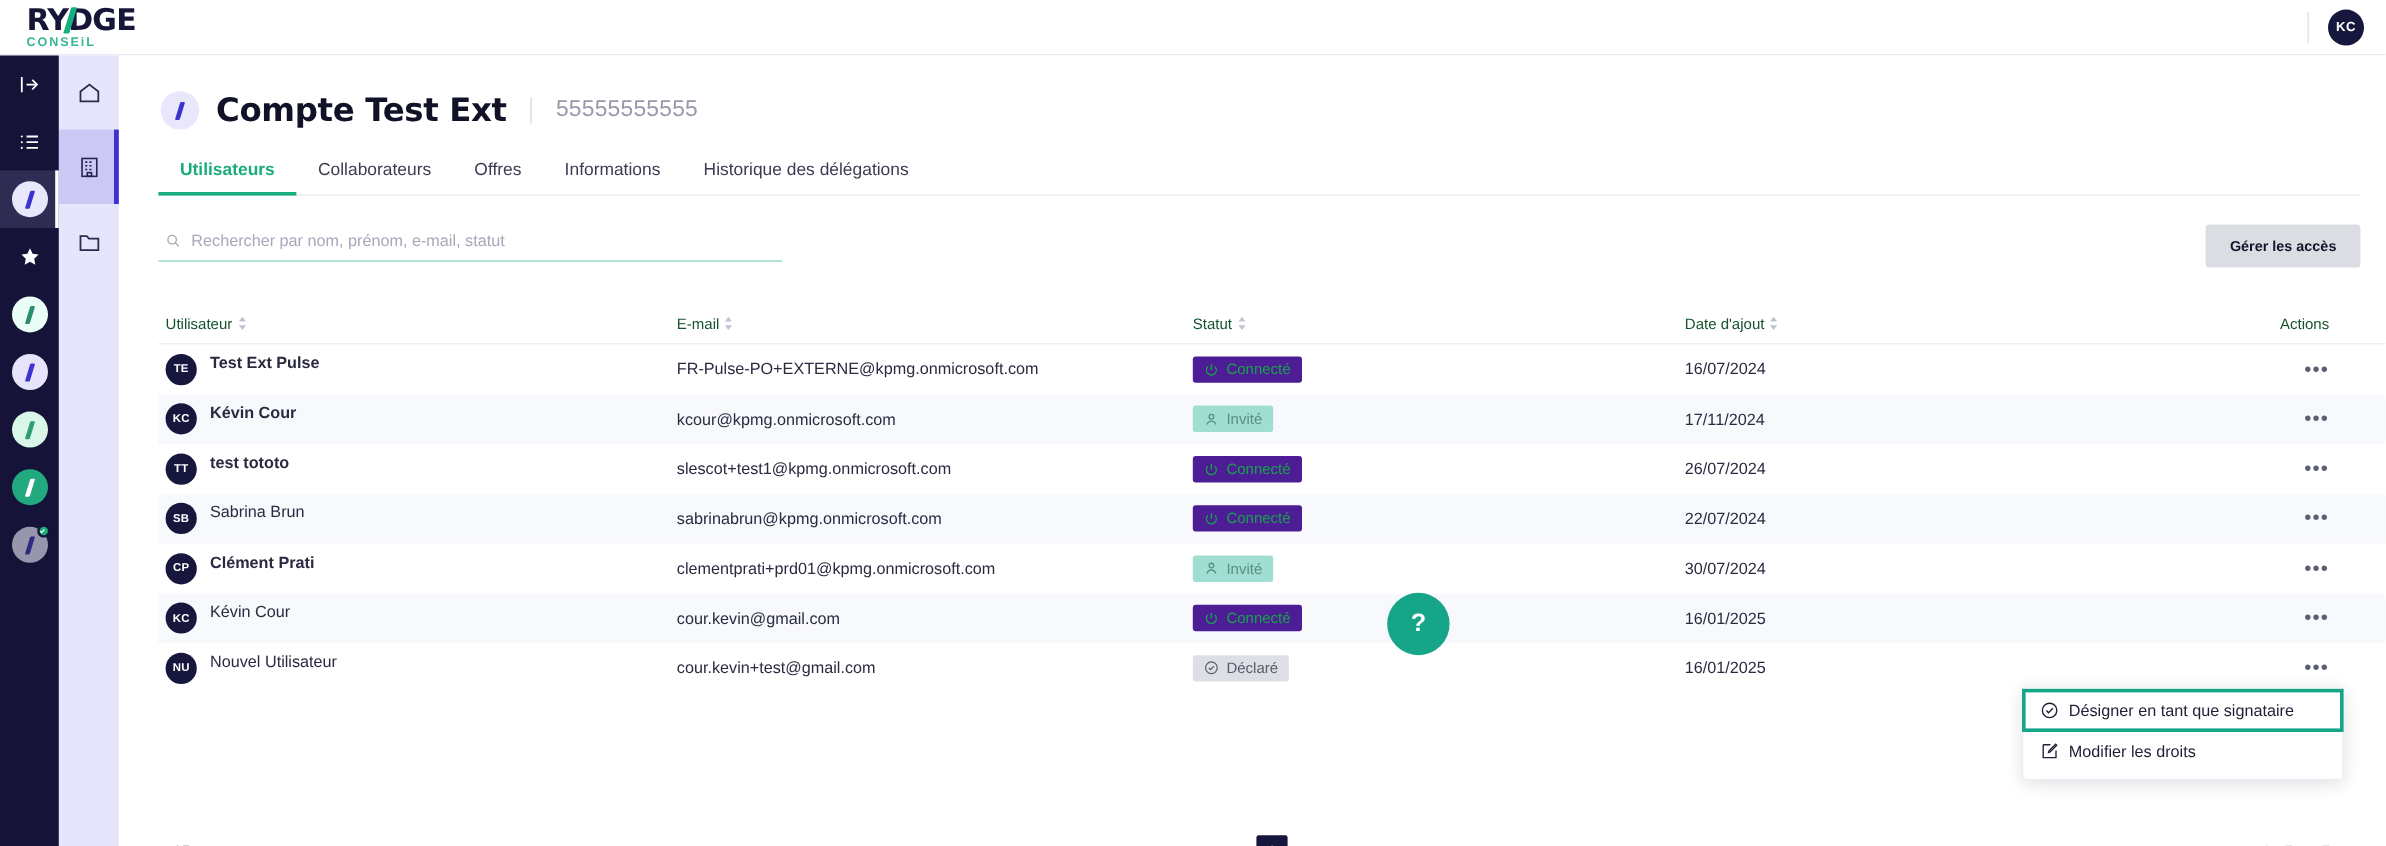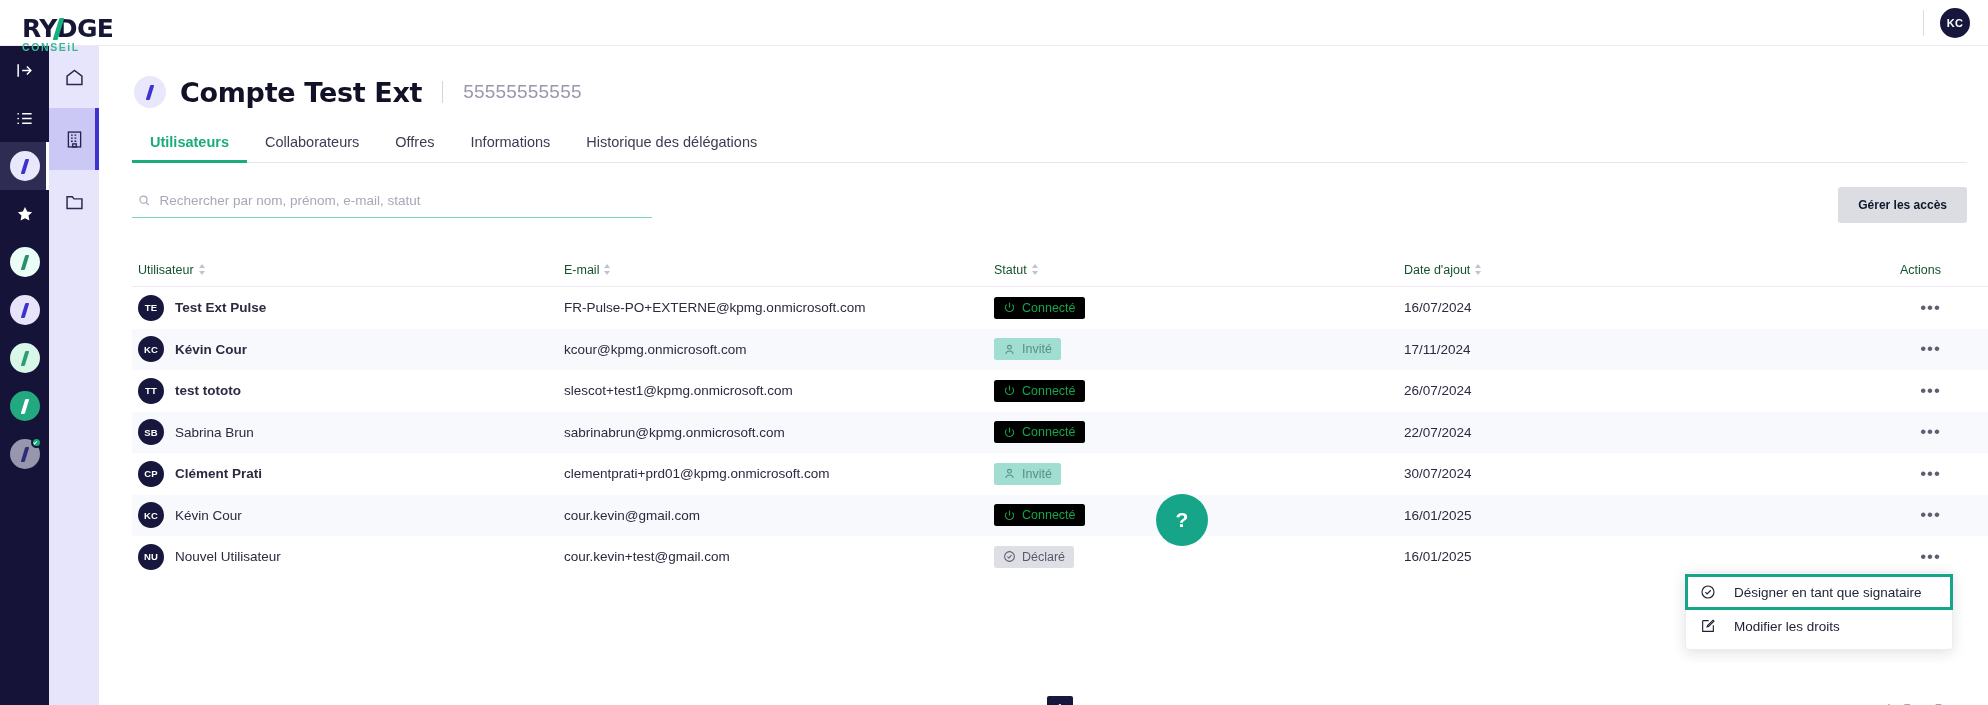--- a/index.html
+++ b/index.html
@@ -10,21 +10,21 @@
     color:#1b1b38;
     -webkit-font-smoothing:antialiased;
   }
 
   
   .topbar{
     position:absolute; left:0; top:0; width:1988px; height:46px;
     background:#ffffff; display:flex; align-items:center;
     border-bottom:1px solid #eceaf3; z-index:40;
   }
-  .logo-wrap{ position:absolute; left:22px; top:16px; width:190px; height:42px; }
+  .logo-wrap{ position:absolute; left:22px; top:4px; width:190px; height:42px; }
   .logo-main{
     font-family:"DejaVu Sans", sans-serif;
     font-size:25px; font-weight:bold; letter-spacing:-0.6px;
     color:#161637; line-height:26px; position:relative; display:inline-block;
   }
   .logo-slash{
     position:absolute; left:34px; top:2px; width:5px; height:22px;
     background:#16b07e; transform:skewX(-17deg); border-radius:1px;
   }
   .logo-sub{
@@ -154,33 +154,33 @@
   .sort::before,.sort::after{
     content:""; position:absolute; left:0; border-left:3.5px solid transparent; border-right:3.5px solid transparent;
   }
   .sort::before{ top:0; border-bottom:4px solid #a7b0c4; }
   .sort::after { bottom:0; border-top:4px solid #a7b0c4; }
 
   .trow{
     display:flex; align-items:center; height:41.5px; font-size:13.5px; color:#2a2a40;
   }
   .trow.alt{ background:#f8f9fc; }
-  .ucell{ display:flex; align-items:center; gap:11px; }
+  .ucell{ display:flex; align-items:flex-start; gap:11px; }
   .ini{
     width:26px; height:26px; border-radius:50%; background:#17173d; color:#fff;
     font-size:9.5px; font-weight:bold; display:flex; align-items:center; justify-content:center;
     letter-spacing:.2px; flex:0 0 auto;
   }
   .uname.bold{ font-weight:bold; }
   .mail{ color:#2a2a40; }
   .badge{
     display:inline-flex; align-items:center; gap:6px;
     padding:4px 9px; border-radius:2.5px; font-size:12.5px; white-space:nowrap;
   }
-  .badge.connected{ background:#000000; color:#16a34a; }
+  .badge.connected{ background:#4c1d95; color:#16a34a;align-items:flex-end; }
   .badge.invited  { background:#9fded0; color:#5b8f84; }
   .badge.declared { background:#dedfe5; color:#585a6b; }
   .bi{ width:13px; height:13px; flex:0 0 auto; }
   .dots{
     font-size:17px; letter-spacing:1px; color:#5c5f72; line-height:10px;
   }
 
   
   .help{
     position:absolute; left:1156px; top:494px; width:52px; height:52px; border-radius:50%;
@@ -188,21 +188,21 @@
     font-size:21px; font-weight:bold; z-index:25;
   }
 
   
   .ctxmenu{
     position:absolute; left:1685px; top:572px; width:268px;
     background:#ffffff; border:1px solid #edecf3; border-radius:4px;
     box-shadow:0 3px 14px rgba(20,20,50,.13); z-index:35; padding:2px 0 6px 0;
   }
   .ctxitem{
-    display:flex; align-items:center; gap:18px; padding:9px 14px;
+    display:flex; align-items:center; gap:8px; padding:9px 14px;
     font-size:13.5px; color:#1f1f35; white-space:nowrap;
   }
   .ctxitem.hl{ outline:3px solid #16a589; outline-offset:-2px; background:#fff; }
 
   
   .footer{
     position:absolute; left:33px; top:640px; width:1856px; height:46px;
     display:flex; align-items:center;
   }
   .pagesize{ display:flex; align-items:center; gap:26px; font-size:13.5px; color:#30304a; padding-left:12px;}

